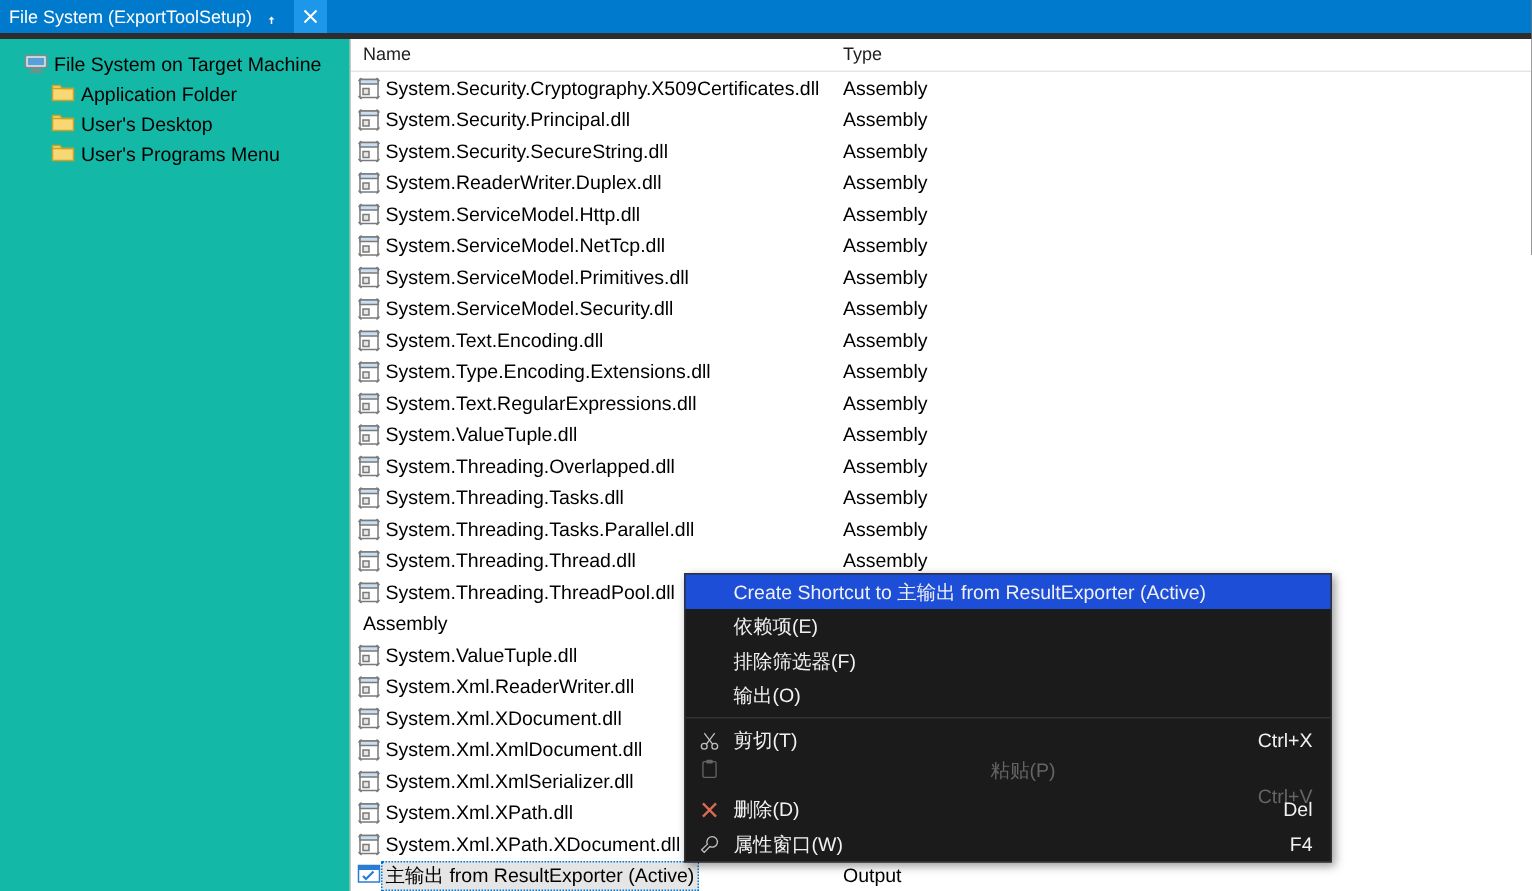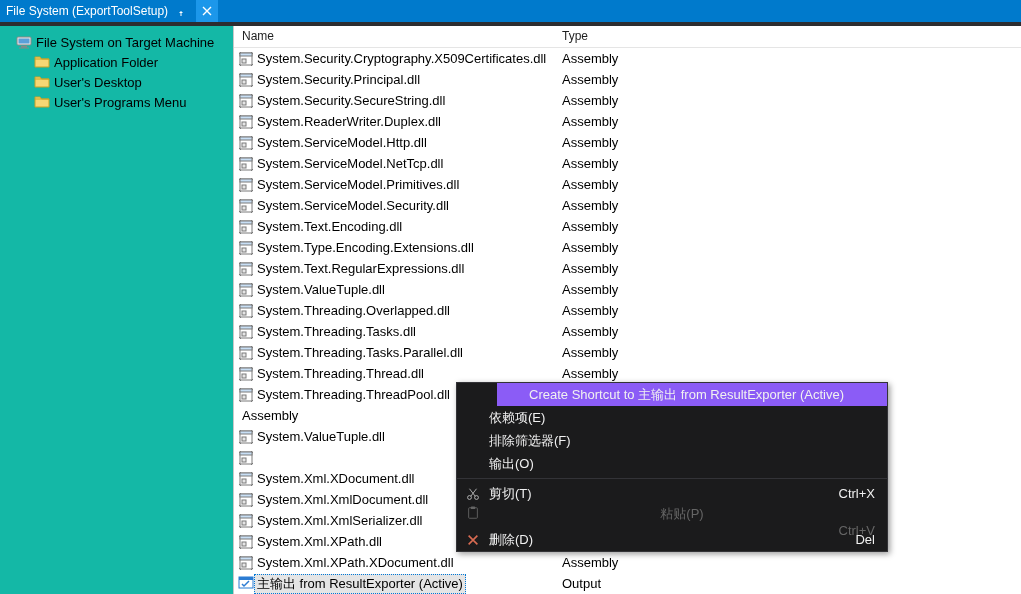--- a/index.html
+++ b/index.html
@@ -27,21 +27,21 @@
   .row { display: flex; height: 21px; align-items: center; }
   .row .cell-name { width: 320px; display: flex; align-items: flex-start; padding-left: 4px; white-space: nowrap; overflow: hidden; }
   .row .cell-type { flex: 1; padding-left: 8px; }
   .file-icon { width: 16px; height: 16px; margin-right: 3px; position: relative; flex: none; display: inline-flex; align-items: center; justify-content: center; }
   .row.selected { }
   .row.selected .sel-text { background: #e5e5e5; border: 1px dotted #0078d7; padding: 0 2px; margin-left: -3px; }
   .sel-text { padding: 0 2px; }
   .ctx { position: absolute; left: 456px; top: 382px; width: 432px; background: #1b1b1c; border: 1px solid #333337; color: #f1f1f1; font-size: 13px; z-index: 10; box-shadow: 2px 2px 6px rgba(0,0,0,0.4); }
   .ctx .mrow { display: flex; align-items: center; height: 23px; padding: 0 12px 0 32px; position: relative; }
   .ctx .mrow.disabled { color: #656565; flex-direction: column; }
-  .ctx .mrow.hover { background: #8b5cf6; margin-left: 40px; }
+  .ctx .mrow.hover { background: #1d4ed8; }
   .ctx .micon { position: absolute; left: 8px; width: 16px; height: 16px; display: flex; align-items: center; justify-content: center; }
   .ctx .mshort { margin-left: auto; }
   .ctx hr { border: none; border-top: 1px solid #333337; margin: 3px 0; }
 </style>
 </head>
 <body>
 
 <div class="window">
   <div class="titlebar">
     <div class="tab">
@@ -366,20 +366,21 @@
           <div class="row">
             <div class="cell-name">
               <span class="file-icon">
                 <svg viewBox="0 0 16 16">
                   <rect x="2" y="2" width="12" height="12" fill="#fff" stroke="#7a7a7a"></rect>
                   <rect x="2" y="2" width="12" height="3" fill="#c8dff5" stroke="#7a7a7a"></rect>
                   <rect x="4" y="8" width="4" height="4" fill="#e6e6e6" stroke="#7a7a7a"></rect>
                   <path d="M1 3l2-2M1 13l2 2M15 3l-2-2M15 13l-2 2" stroke="#7a7a7a"></path>
                 </svg>
               </span>
+              <span>System.Xml.ReaderWriter.dll</span>
             </div>
             <div class="cell-type">Assembly</div>
           </div>
           <div class="row">
             <div class="cell-name">
               <span class="file-icon">
                 <svg viewBox="0 0 16 16">
                   <rect x="2" y="2" width="12" height="12" fill="#fff" stroke="#7a7a7a"></rect>
                   <rect x="2" y="2" width="12" height="3" fill="#c8dff5" stroke="#7a7a7a"></rect>
                   <rect x="4" y="8" width="4" height="4" fill="#e6e6e6" stroke="#7a7a7a"></rect>
@@ -499,14 +500,23 @@
       </div>
       <div class="mrow">
         <span class="micon">
           <svg width="14" height="14" viewBox="0 0 16 16">
             <path d="M3 3l10 10M13 3L3 13" stroke="#d96b52" stroke-width="1.8"></path>
           </svg>
         </span>
         <span>删除(D)</span>
         <span class="mshort">Del</span>
       </div>
+      <div class="mrow">
+        <span class="micon">
+          <svg width="14" height="14" viewBox="0 0 16 16">
+            <path d="M10 2a4 4 0 00-3.6 5.7L2 12l2 2 4.3-4.4A4 4 0 1010 2z" fill="none" stroke="#bfbfbf"></path>
+          </svg>
+        </span>
+        <span>属性窗口(W)</span>
+        <span class="mshort">F4</span>
+      </div>
     </div>
 </div>
 
 </body></html>

